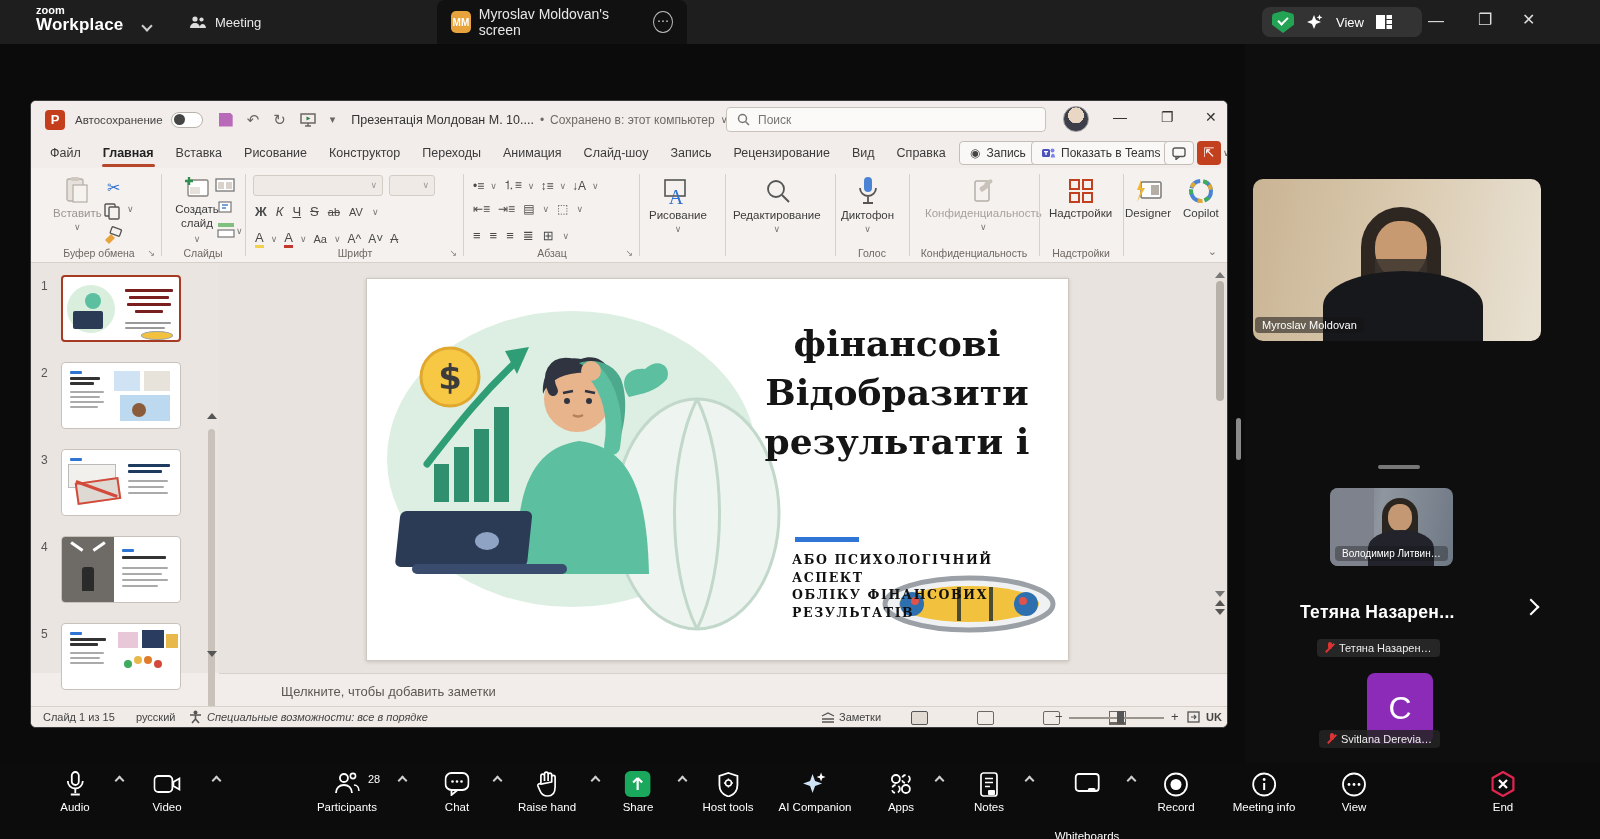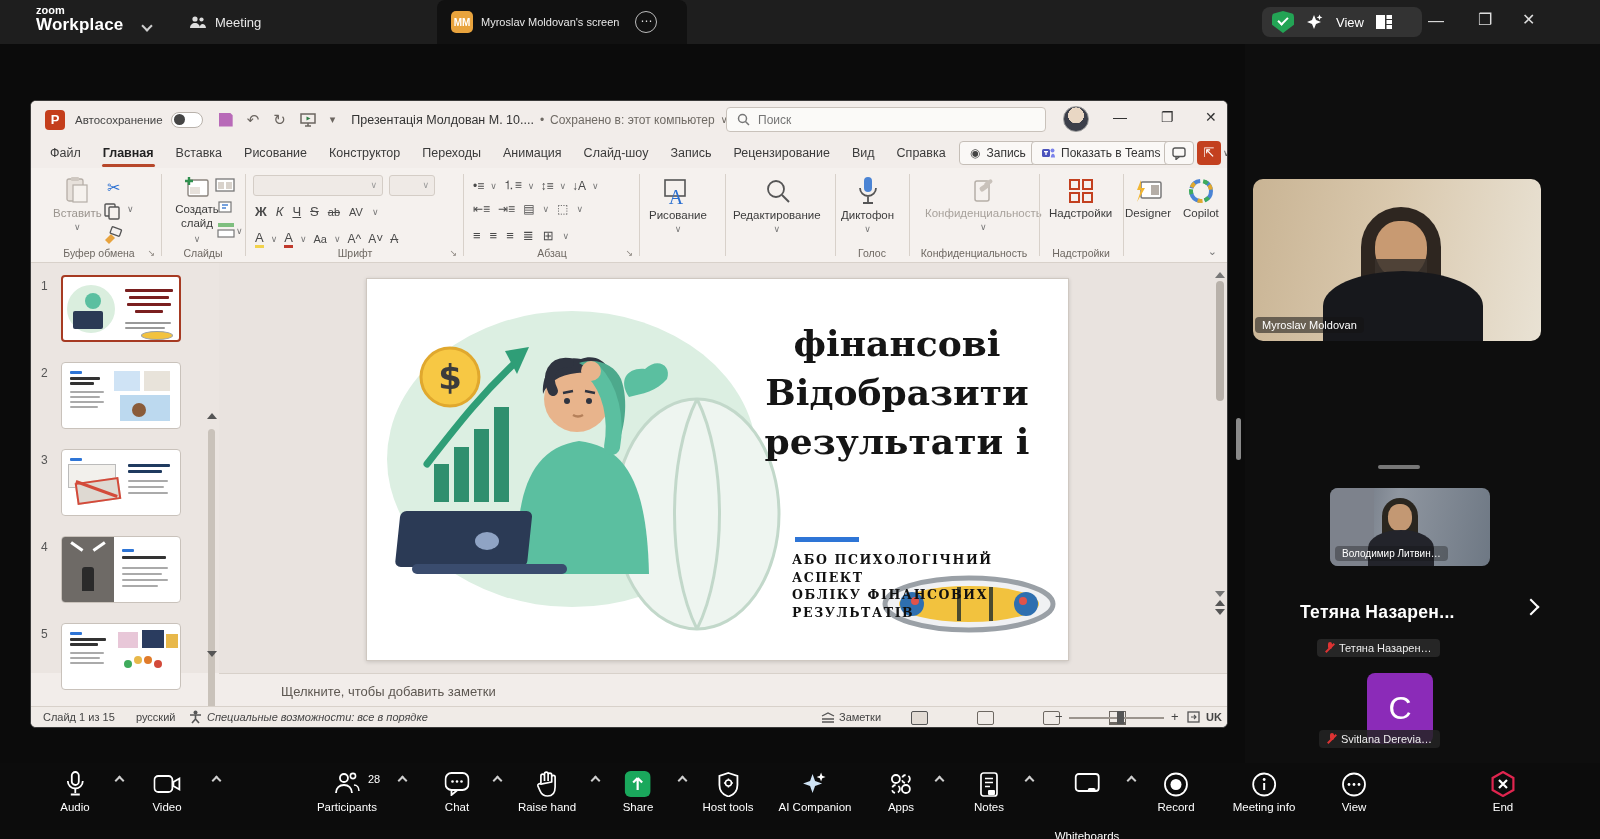--- a/index.html
+++ b/index.html
@@ -83,21 +83,21 @@
   
   .statusbar { position:absolute; left:0; bottom:0; width:100%; height:21px; background:#f0ebe7; border-top:1px solid #d8d1ca; font-size:11px; color:#444; }
   .sb-item { position:absolute; top:4px; white-space:nowrap; }
   .view-ic { display:inline-block; width:17px; height:14px; border:1px solid #6e6862; border-radius:2px; margin-right:8px; vertical-align:middle; position:relative; }
   .zoom-track { position:absolute; top:10px; width:95px; height:2px; background:#9b948d; }
   .zoom-thumb { position:absolute; top:-6px; left:48px; width:7px; height:13px; background:#555; }
 
   
   .panel { position:absolute; left:1245px; top:44px; width:355px; height:719px; background:#0e0e0e; color:#fff; }
   .vid-main { position:absolute; left:8px; top:135px; width:288px; height:162px; border-radius:10px; overflow:hidden; background:linear-gradient(100deg,#c9b494 0%,#d9c8ad 45%,#e9e2d4 100%); }
-  .vid-small { position:absolute; left:85px; top:444px; width:160px; height:78px; border-radius:8px; overflow:hidden; background:linear-gradient(100deg,#5c6470 0%,#8f96a0 40%,#6e7884 100%); }
+  .vid-small { position:absolute; left:85px; top:444px; width:123px; height:78px; border-radius:8px; overflow:hidden; background:linear-gradient(100deg,#5c6470 0%,#8f96a0 40%,#6e7884 100%); }
   .name-chip { position:absolute; background:rgba(20,20,20,.55); color:#fff; font-size:11px; padding:2px 7px; border-radius:4px; white-space:nowrap; }
   .drag-handle { position:absolute; left:133px; top:421px; width:42px; height:4px; background:#777; border-radius:2px; }
   .speaker-name { position:absolute; left:55px; top:558px; font-size:17.5px; font-weight:bold; color:#fff; letter-spacing:.3px; }
   .panel-chev { position:absolute; left:280px; top:557px; width:12px; height:12px; border-top:2.5px solid #fff; border-right:2.5px solid #fff; transform:rotate(45deg); }
   .mute-chip { position:absolute; background:#262626; border-radius:4px; font-size:11px; color:#eee; padding:3px 8px; display:flex; align-items:center; gap:5px; white-space:nowrap; }
   .avatar-c { position:absolute; left:122px; top:629px; width:66px; height:71px; background:#8b2bb8; border-radius:8px; color:#fff; font-size:32px; display:flex; align-items:center; justify-content:center; }
   .micoff { display:inline-block; position:relative; width:9px; height:12px; }
   .micoff i { position:absolute; left:2.5px; top:0; width:4px; height:7px; background:#d33; border-radius:2px; }
   .micoff:after { content:""; position:absolute; left:-1px; top:5px; width:12px; height:2px; background:#d33; transform:rotate(-45deg); }
   .silhouette { position:absolute; border-radius:50% 50% 0 0; background:#23242b; }
@@ -124,21 +124,21 @@
     <svg width="18" height="14" viewBox="0 0 18 14">
         <circle cx="6" cy="4" r="2.6" fill="#ddd"></circle>
         <circle cx="12.5" cy="4.5" r="2.1" fill="#ddd"></circle>
         <path d="M1 13c0-3 2.3-5 5-5s5 2 5 5z" fill="#ddd"></path>
         <path d="M10.5 13c.3-2.4 1.6-4 3-4 1.8 0 3.3 1.6 3.5 4z" fill="#ddd"></path>
       </svg>
     <span>Meeting</span>
   </div>
   <div class="top-tab tab-active" style="left:437px; width:250px;">
     <span class="mm-avatar">MM</span>
-    <span style="font-size:11px;">Myroslav Moldovan's screen</span>
+    <span style="font-size:14px;">Myroslav Moldovan's screen</span>
     <span class="ellipsis-btn" style="margin-left:8px;">⋯</span>
   </div>
   <div class="abs" style="left:1262px; top:7px; width:160px; height:30px; background:#333; border-radius:8px; display:flex; align-items:center; gap:12px; padding:0 10px;">
     <span class="shield-ok"></span>
     <svg width="18" height="18" viewBox="0 0 18 18">
         <path d="M8 2 L10 7 L15 9 L10 11 L8 16 L6 11 L1 9 L6 7 Z" fill="#fff"></path>
         <path d="M13.5 1.5 L14.3 3.6 L16.4 4.4 L14.3 5.2 L13.5 7.3 L12.7 5.2 L10.6 4.4 L12.7 3.6 Z" fill="#fff"></path>
       </svg>
     <span style="font-size:13px;color:#fff;">View</span>
     <svg width="16" height="14" viewBox="0 0 16 14">

